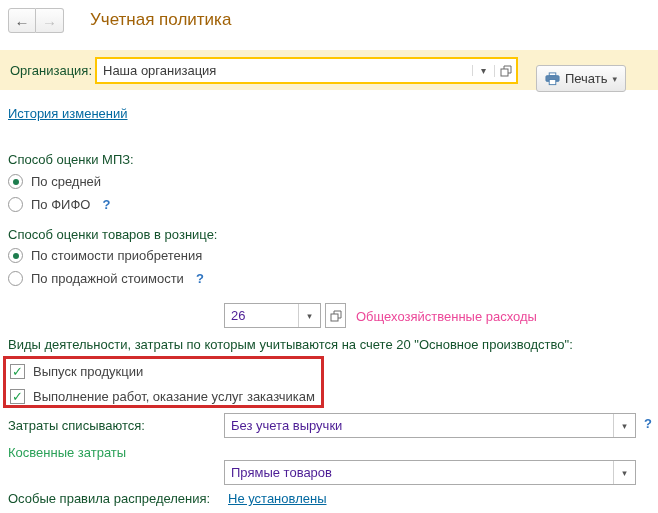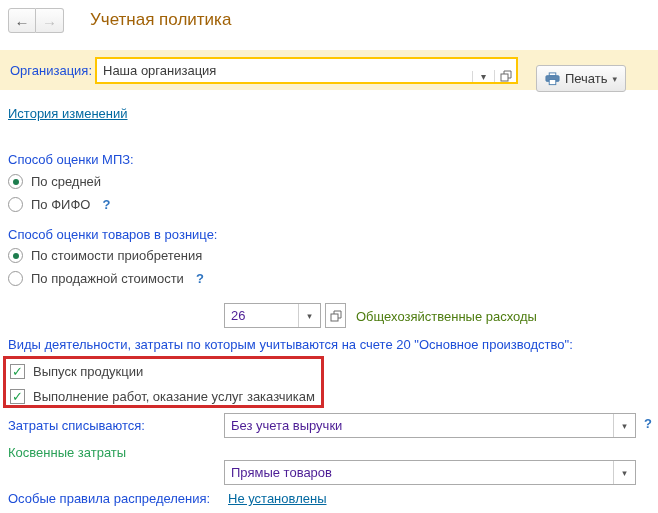--- a/index.html
+++ b/index.html
@@ -20,46 +20,46 @@
     font-size:15px; cursor:pointer;
   }
   .nav-btn.back { border-radius:3px 0 0 3px; color:#5a5a5a; }
   .nav-btn.fwd  { border-radius:0 3px 3px 0; color:#c0c0c0; border-left:none; }
 
   .title { position:absolute; left:90px; top:10px; font-size:17px; color:#a16207; font-weight:400; }
 
   
   .strip { position:absolute; left:0; top:50px; width:658px; height:40px; background:#fcf2cf; }
 
-  .label { color:#1d4ed8; }
+  .label { color:#14532d; }
 
   .org-label { position:absolute; left:10px; top:63px; }
   .org-field {
     position:absolute; left:95px; top:57px; width:423px; height:27px;
-    border:2px solid #ffc600; background:#ffffff; display:flex; align-items:flex-end;
+    border:2px solid #ffc600; background:#ffffff; display:flex; align-items:center;
   }
   .org-text { flex:1; padding:4px 6px; color:#3a3a3a; white-space:nowrap; overflow:hidden; }
   .field-btn {
     width:22px; display:flex; align-items:center; justify-content:center;
     border-left:1px solid #d9d9d9; color:#555; cursor:pointer; background:#fff;
     font-size:10px;
   }
 
   .btn-print {
     position:absolute; left:536px; top:57px; width:90px; height:27px;
     border:1px solid #c0c0c0; border-radius:3px;
     background:linear-gradient(#fdfdfd,#e9e9e9);
     display:flex; align-items:center; justify-content:center; gap:5px;
     font-size:13px; color:#3a3a3a; cursor:pointer;margin-top:8px;
   }
   .btn-print .caret { font-size:9px; color:#555; }
 
   .link { color:#0369a1; text-decoration:underline; cursor:pointer; white-space:nowrap; }
   .green-title { color:#2aa158; }
-  .comment { color:#4d7c0f; }
+  .comment { color:#ec4899; }
   .help { color:#2f74c0; font-weight:bold; cursor:pointer; }
 
   
   .opt { position:absolute; display:flex; align-items:flex-start; gap:8px; cursor:pointer; }
   .radio {
     width:15px; height:15px; border:1px solid #9a9a9a; border-radius:50%;
     background:#fff; position:relative; flex:0 0 auto;
   }
   .radio.checked::after {
     content:""; position:absolute; left:3.5px; top:3.5px; width:6px; height:6px;

